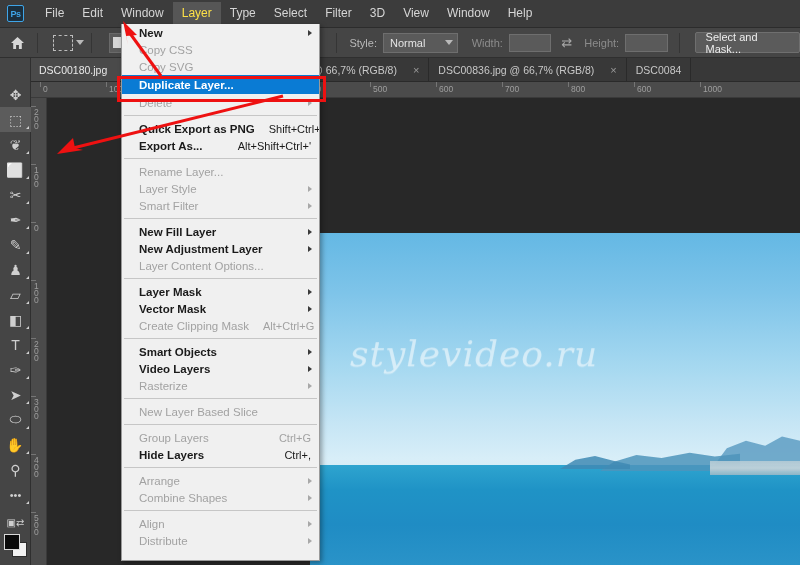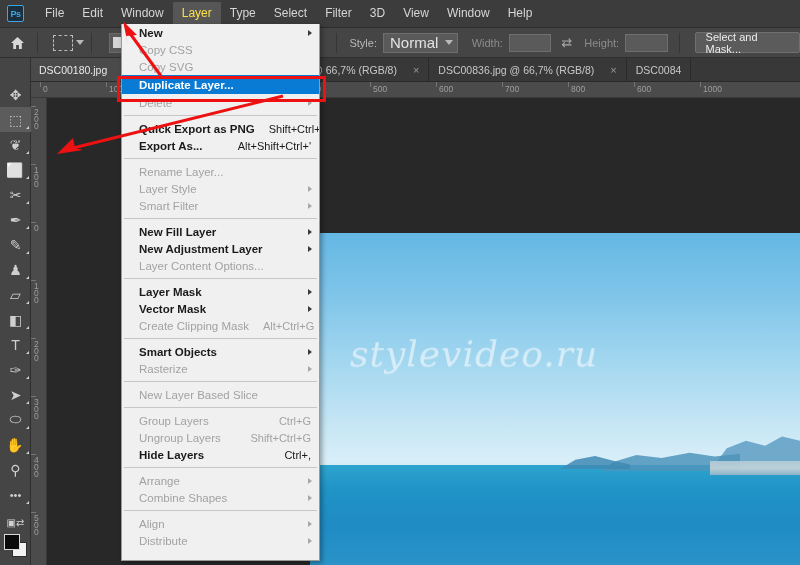--- a/index.html
+++ b/index.html
@@ -60,21 +60,21 @@
   .opt-swatch {
     width: 20px; height: 20px; background: #5b5b5b; border: 1px solid #6a6a6a;
     display: flex; align-items: center; justify-content: center;
     margin-left: 10px;
   }
   .opt-swatch i { width: 11px; height: 11px; background: #d6d6d6; display: block; }
   .opt-label { color: #8c8c8c; font-size: 11px; margin: 0 6px; }
   .opt-label.lit { color: #b8b8b8; }
   .opt-select {
     background: #5a5a5a; border: 1px solid #6e6e6e; color: #e4e4e4;
-    font-size: 15px; height: 20px; width: 80px;
+    font-size: 11px; height: 20px; width: 80px;
     display: flex; align-items: center; justify-content: space-between;
     padding: 0 4px 0 6px;
   }
   .opt-field {
     background: #5a5a5a; border: 1px solid #6e6e6e;
     height: 18px; width: 46px; margin-right: 4px;
   }
   .opt-swap { color: #a8a8a8; font-size: 13px; margin: 0 6px; }
   .opt-button {
     background: #5b5b5b; border: 1px solid #6f6f6f; border-radius: 2px;
@@ -559,36 +559,36 @@
         </div>
         <div class="mrow dis">
           <span class="lbl">Create Clipping Mask</span>
           <span class="sc">Alt+Ctrl+G</span>
         </div>
         <div class="msep"></div>
         <div class="mrow bold">
           <span class="lbl">Smart Objects</span>
           <i class="arrow"></i>
         </div>
+        <div class="mrow bold">
+          <span class="lbl">Video Layers</span>
+          <i class="arrow"></i>
+        </div>
         <div class="mrow dis">
           <span class="lbl">Rasterize</span>
           <i class="arrow"></i>
         </div>
         <div class="msep"></div>
         <div class="mrow dis">
           <span class="lbl">New Layer Based Slice</span>
         </div>
         <div class="msep"></div>
         <div class="mrow dis">
           <span class="lbl">Group Layers</span>
           <span class="sc">Ctrl+G</span>
-        </div>
-        <div class="mrow dis">
-          <span class="lbl">Ungroup Layers</span>
-          <span class="sc">Shift+Ctrl+G</span>
         </div>
         <div class="mrow bold">
           <span class="lbl">Hide Layers</span>
           <span class="sc">Ctrl+,</span>
         </div>
         <div class="msep"></div>
         <div class="mrow dis">
           <span class="lbl">Arrange</span>
           <i class="arrow"></i>
         </div>

